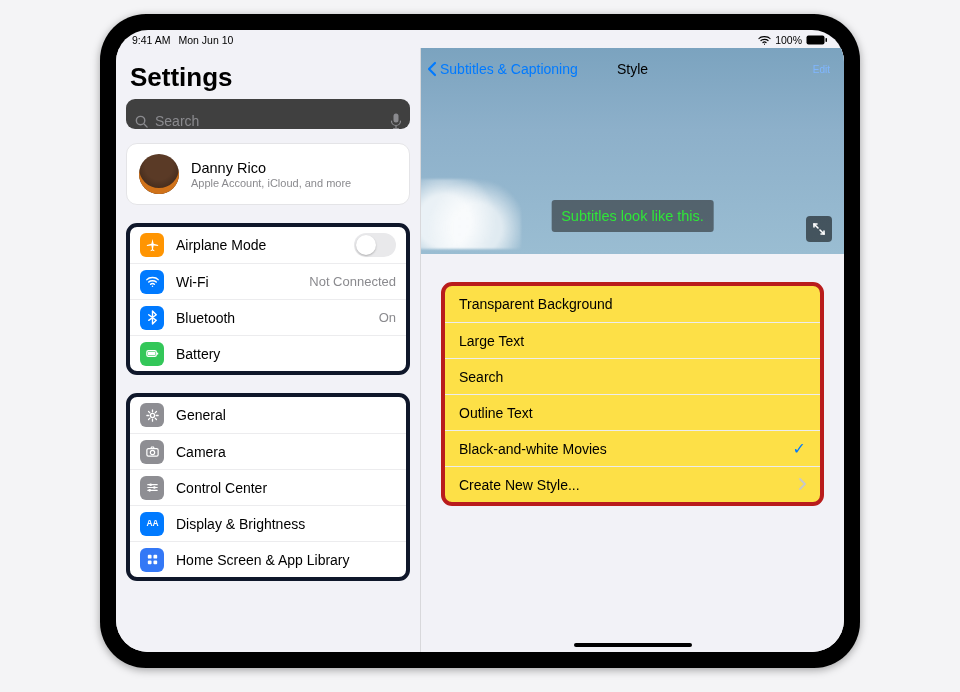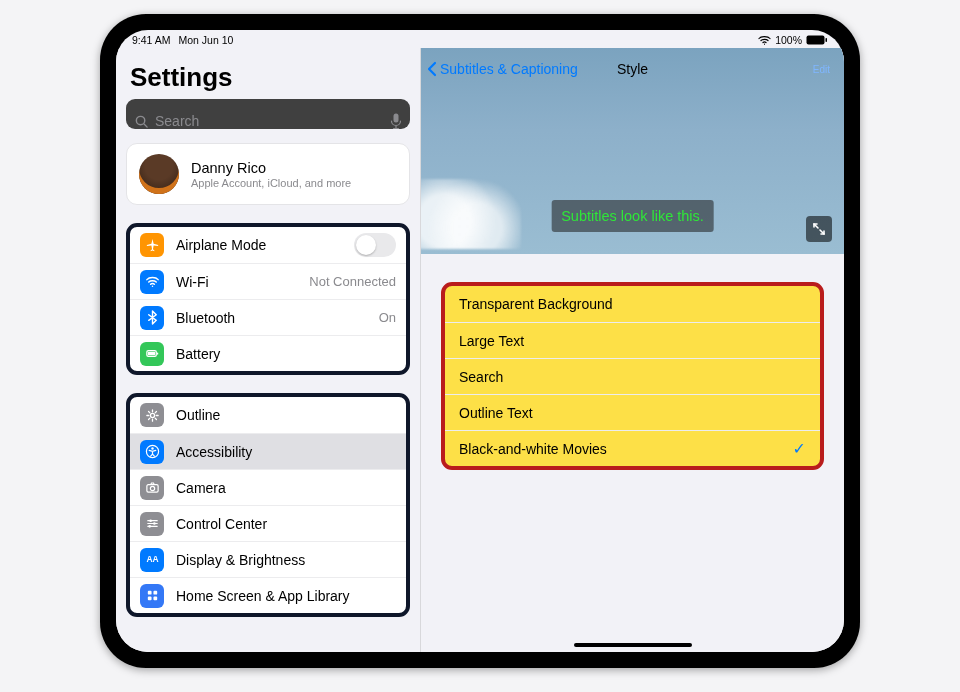--- a/index.html
+++ b/index.html
@@ -298,31 +298,21 @@
         </div>
 
         <div class="group">
           <div class="row">
             <span class="icon bg-gray">
               <svg viewBox="0 0 16 16">
                   <circle cx="8" cy="8" r="2.2" fill="none" stroke="#fff" stroke-width="1.4"></circle>
                   <path d="M8 2v2M8 12v2M2 8h2M12 8h2M3.8 3.8l1.4 1.4M10.8 10.8l1.4 1.4M12.2 3.8l-1.4 1.4M5.2 10.8l-1.4 1.4" stroke="#fff" stroke-width="1.4" stroke-linecap="round"></path>
                 </svg>
             </span>
-            <span class="label">Outline</span>
-          </div>
-          <div class="row selected">
-            <span class="icon bg-blue">
-              <svg viewBox="0 0 16 16">
-                  <circle cx="8" cy="8" r="6.5" fill="none" stroke="#fff" stroke-width="1.3"></circle>
-                  <circle cx="8" cy="4.8" r="1.3" fill="#fff"></circle>
-                  <path d="M4.5 6.8 L8 7.8 L11.5 6.8 M8 7.8 v3 M8 10.8 L6 13 M8 10.8 L10 13" stroke="#fff" stroke-width="1.3" fill="none" stroke-linecap="round"></path>
-                </svg>
-            </span>
-            <span class="label">Accessibility</span>
+            <span class="label">General</span>
           </div>
           <div class="row">
             <span class="icon bg-gray">
               <svg viewBox="0 0 16 16">
                   <rect x="2" y="5" width="12" height="8" rx="1.5" fill="none" stroke="#fff" stroke-width="1.3"></rect>
                   <circle cx="8" cy="9" r="2.3" fill="none" stroke="#fff" stroke-width="1.3"></circle>
                   <path d="M6 5 l1 -1.8 h2 l1 1.8" stroke="#fff" stroke-width="1.3" fill="none"></path>
                 </svg>
             </span>
             <span class="label">Camera</span>
@@ -392,20 +382,28 @@
           <div class="srow">
             <span>Search</span>
           </div>
           <div class="srow">
             <span>Outline Text</span>
           </div>
           <div class="srow">
             <span>Black-and-white Movies</span>
             <span class="check">✓</span>
           </div>
+          <div class="srow">
+            <span>Create New Style...</span>
+            <span class="chev">
+              <svg width="8" height="12" viewBox="0 0 8 12">
+                  <path d="M2 1 L7 6 L2 11" stroke="#c7c7cb" stroke-width="1.8" fill="none" stroke-linecap="round" stroke-linejoin="round"></path>
+                </svg>
+            </span>
+          </div>
         </div>
 
         <div class="homebar"></div>
       </section>
     </div>
 
   </div>
 </div>
 
 </body></html>

